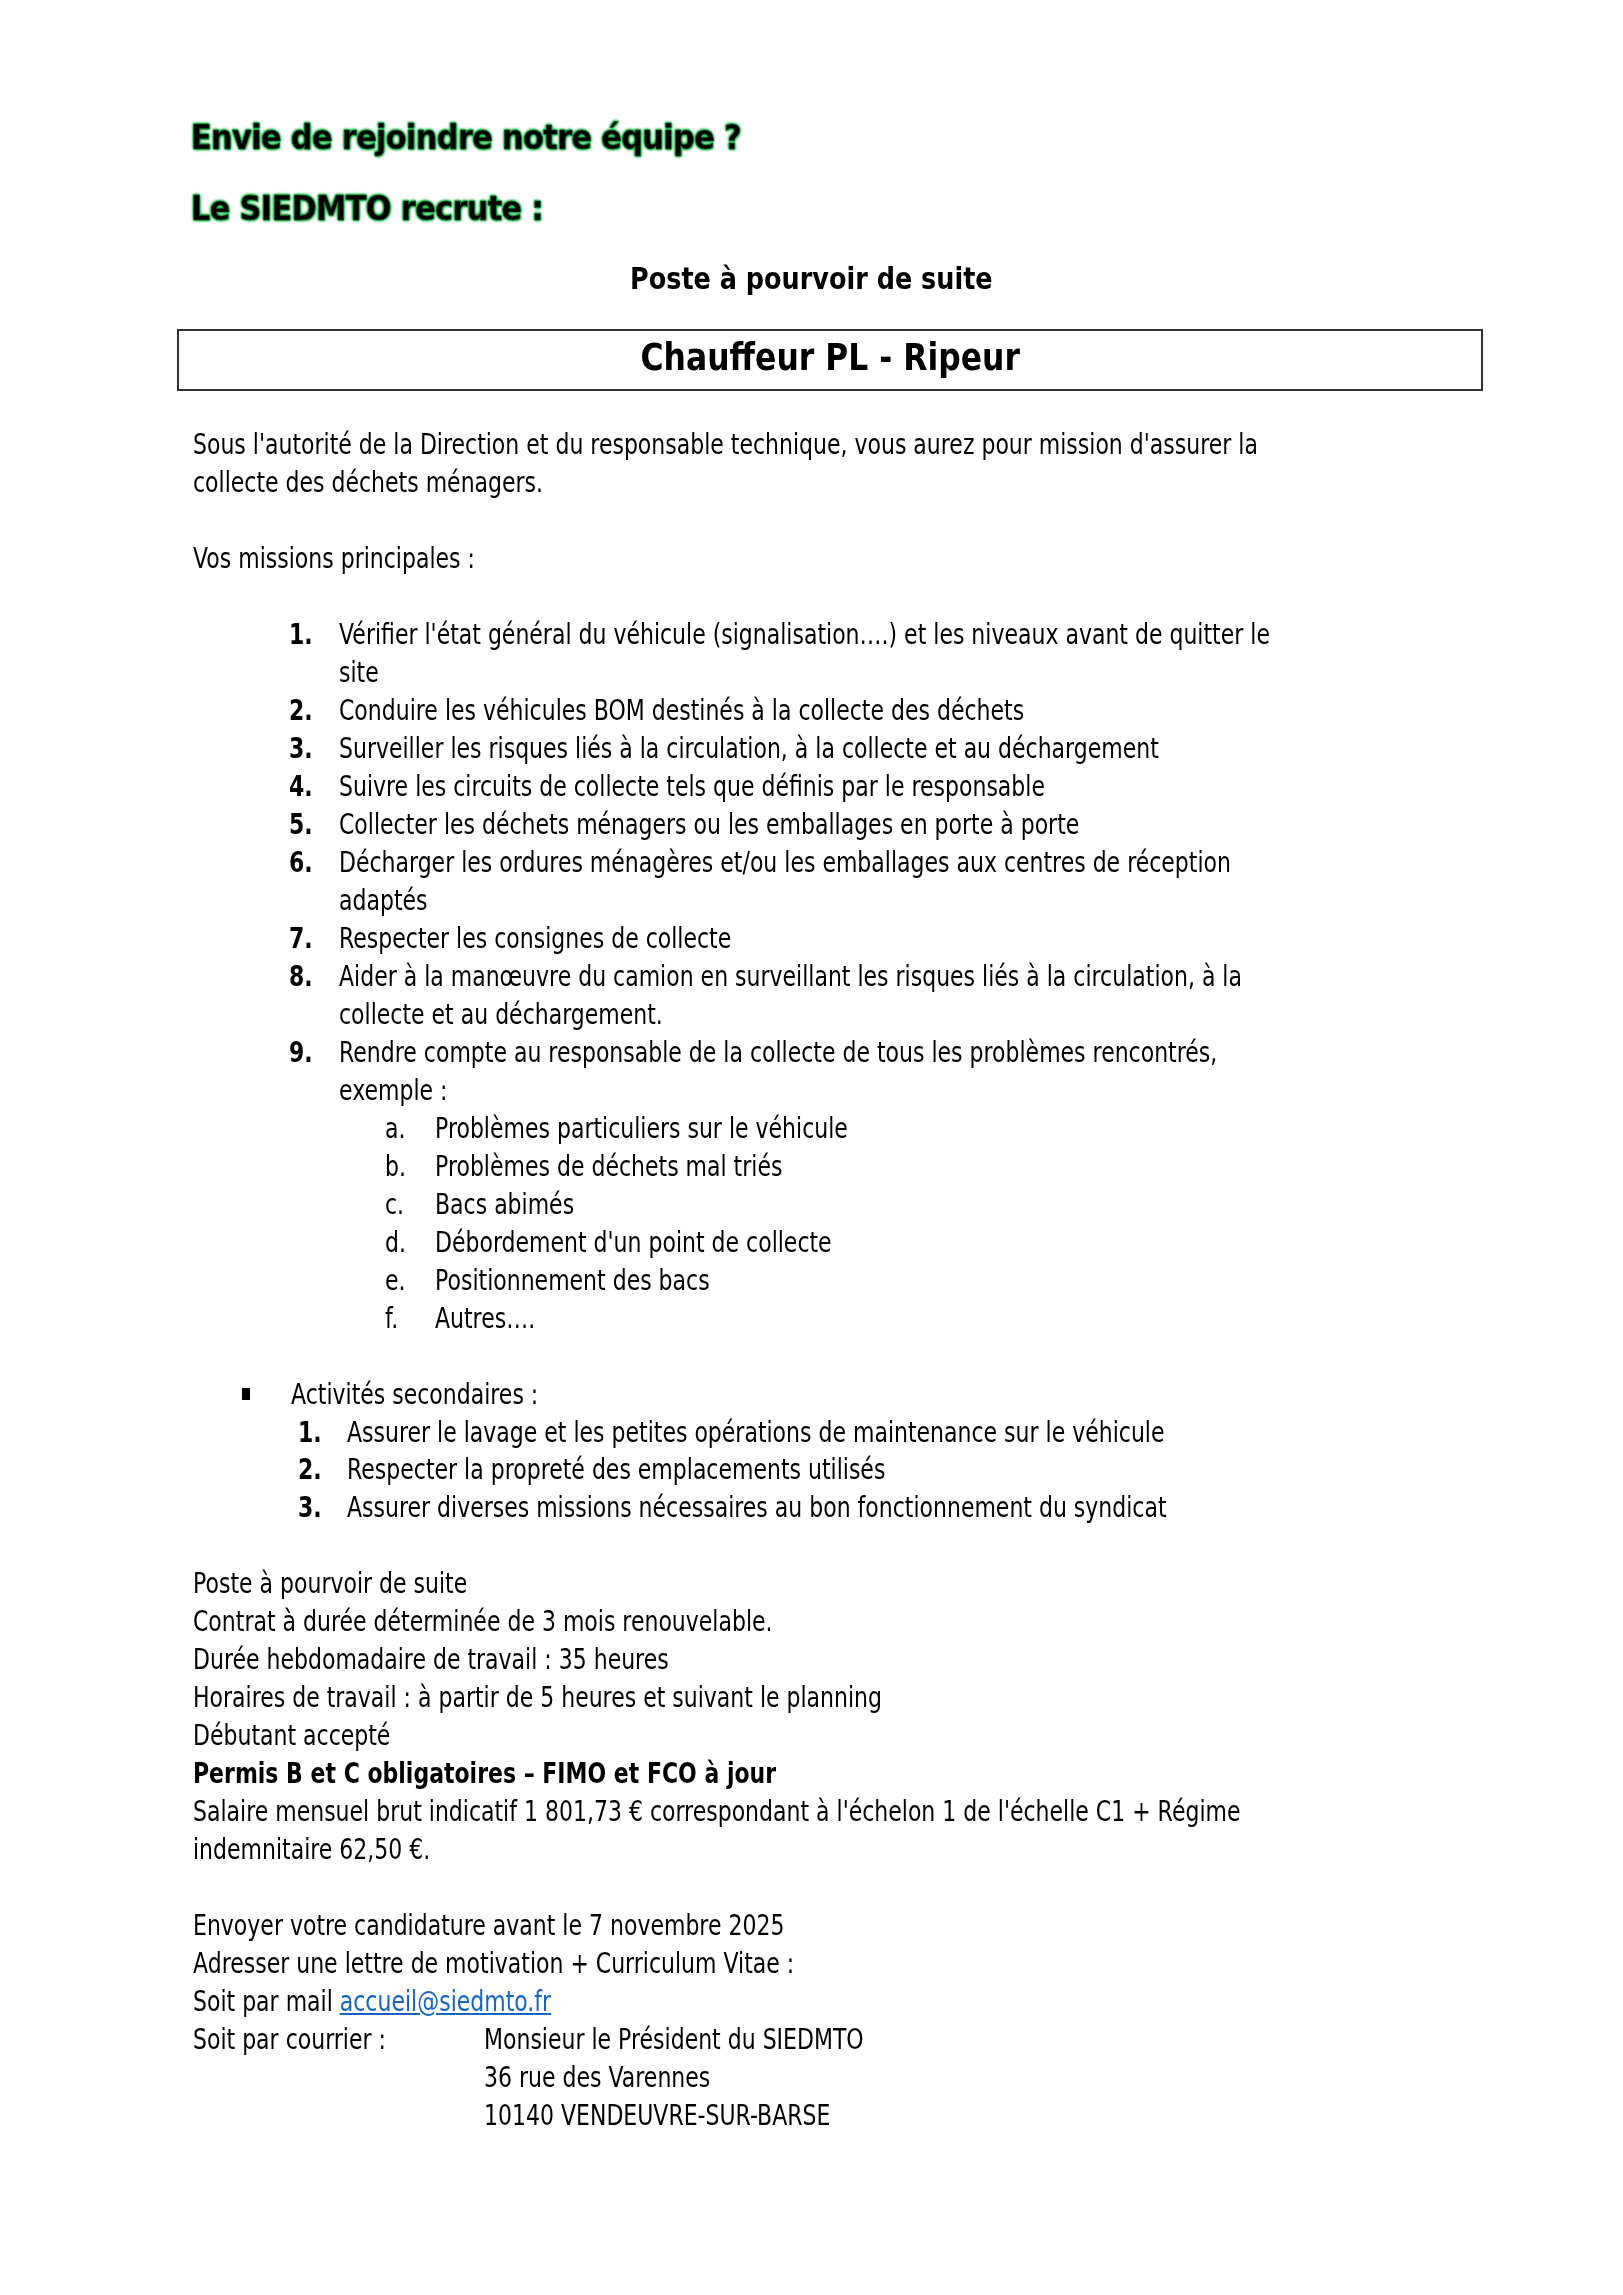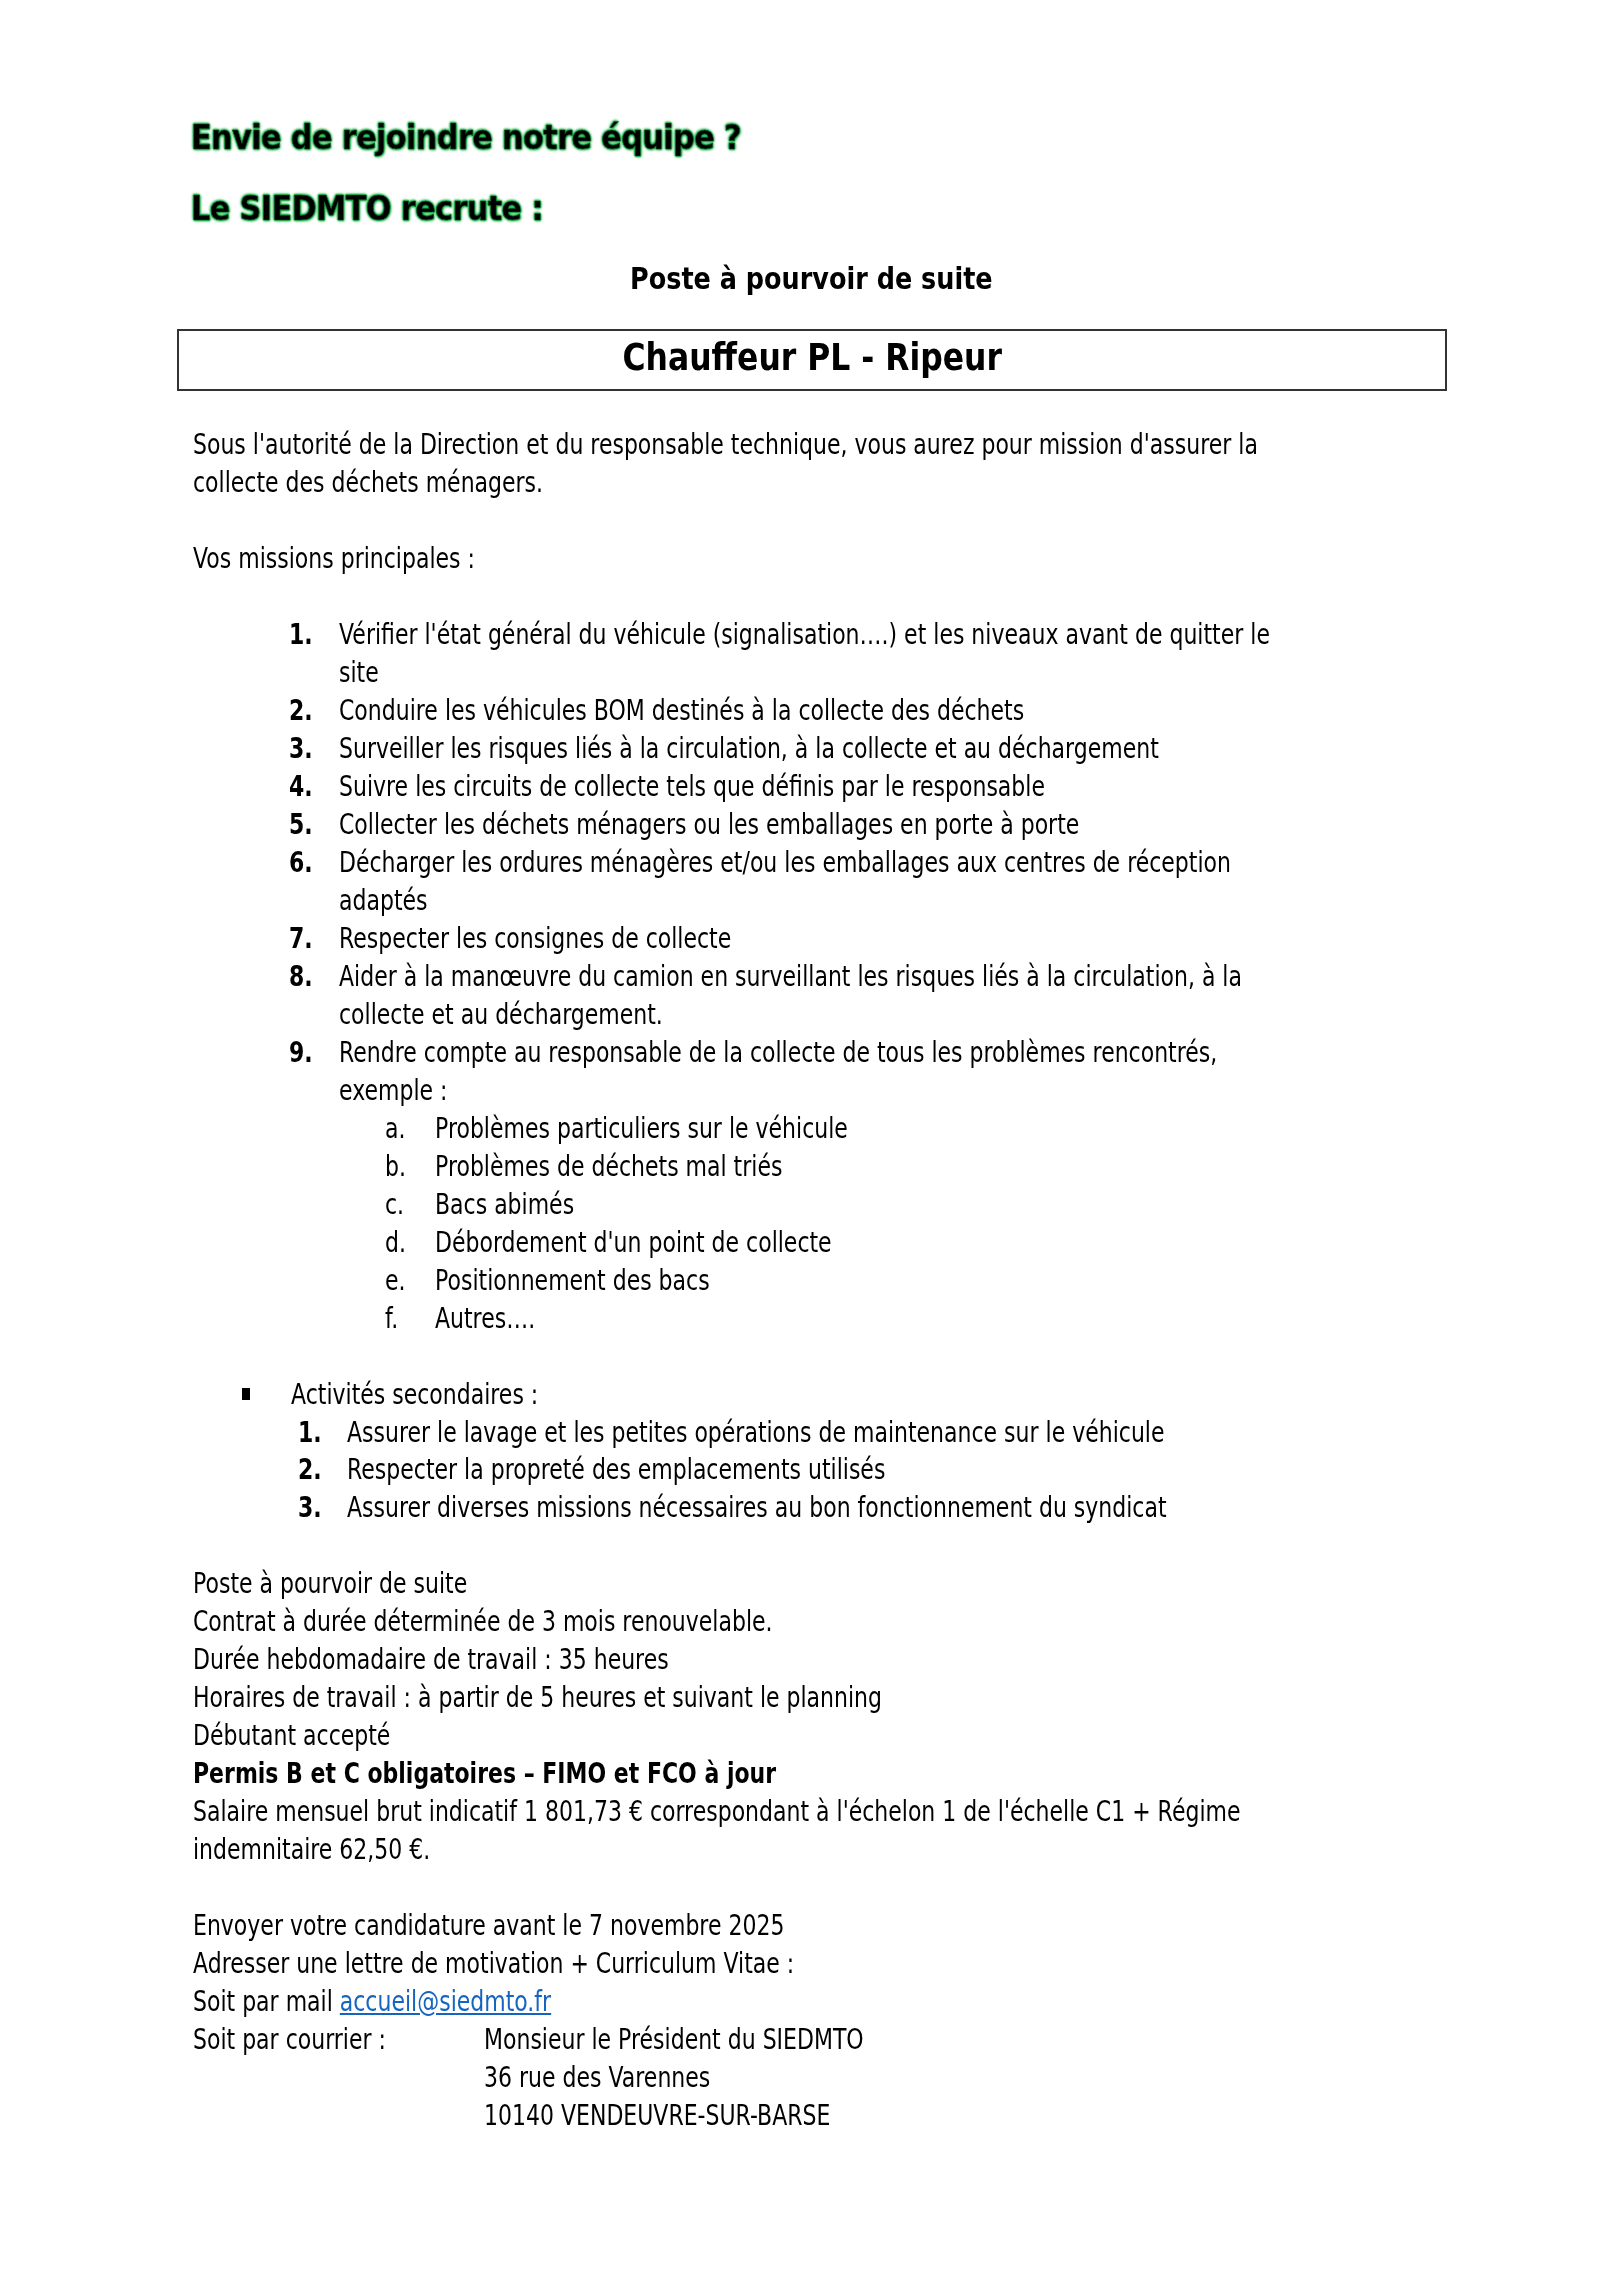--- a/index.html
+++ b/index.html
@@ -4,21 +4,21 @@
 <style>
   html,body{margin:0;padding:0;background:#fff;}
   body{width:1623px;height:2295px;position:relative;overflow:hidden;font-family:"DejaVu Sans",sans-serif;color:#000;}
   .abs{position:absolute;white-space:nowrap;}
   .green{font-family:"DejaVu Sans",sans-serif;font-size:33px;font-weight:bold;color:#000;
     text-shadow:0 0 2px #1fb24a,0 0 2px #1fb24a,0 0 3.3px #1fb24a,0.7px 0.7px 2.6px #1fb24a,-0.7px -0.7px 2.6px #1fb24a;
     -webkit-text-stroke:0.7px #0a6b28;letter-spacing:-0.7px;transform-origin:left top;transform:scaleX(0.92);}
   .body{font-size:27.5px;line-height:38px;transform-origin:left top;transform:scaleX(0.80);}
   .bold{font-weight:bold;}
   .center-title{left:0;width:1623px;text-align:center;}
-  .box{position:absolute;left:177px;top:329px;width:1266px;height:58px;border:2px solid #333;}
+  .box{position:absolute;left:177px;top:329px;width:1266px;height:58px;border:2px solid #333;padding-left:36px;}
   .box .t{position:absolute;left:0;right:0;top:5.2px;text-align:center;font-size:37px;font-weight:bold;}
   .num{font-weight:bold;}
   a.link{color:#1565c0;text-decoration:underline;}
   .bullet{position:absolute;width:7.9px;height:11.8px;background:#000;}
 </style>
 </head>
 <body>
 
 <div class="abs green" style="left:191px;top:118px;">Envie de rejoindre notre équipe ?</div>
 <div class="abs green" style="left:191px;top:189px;">Le SIEDMTO recrute :</div>

